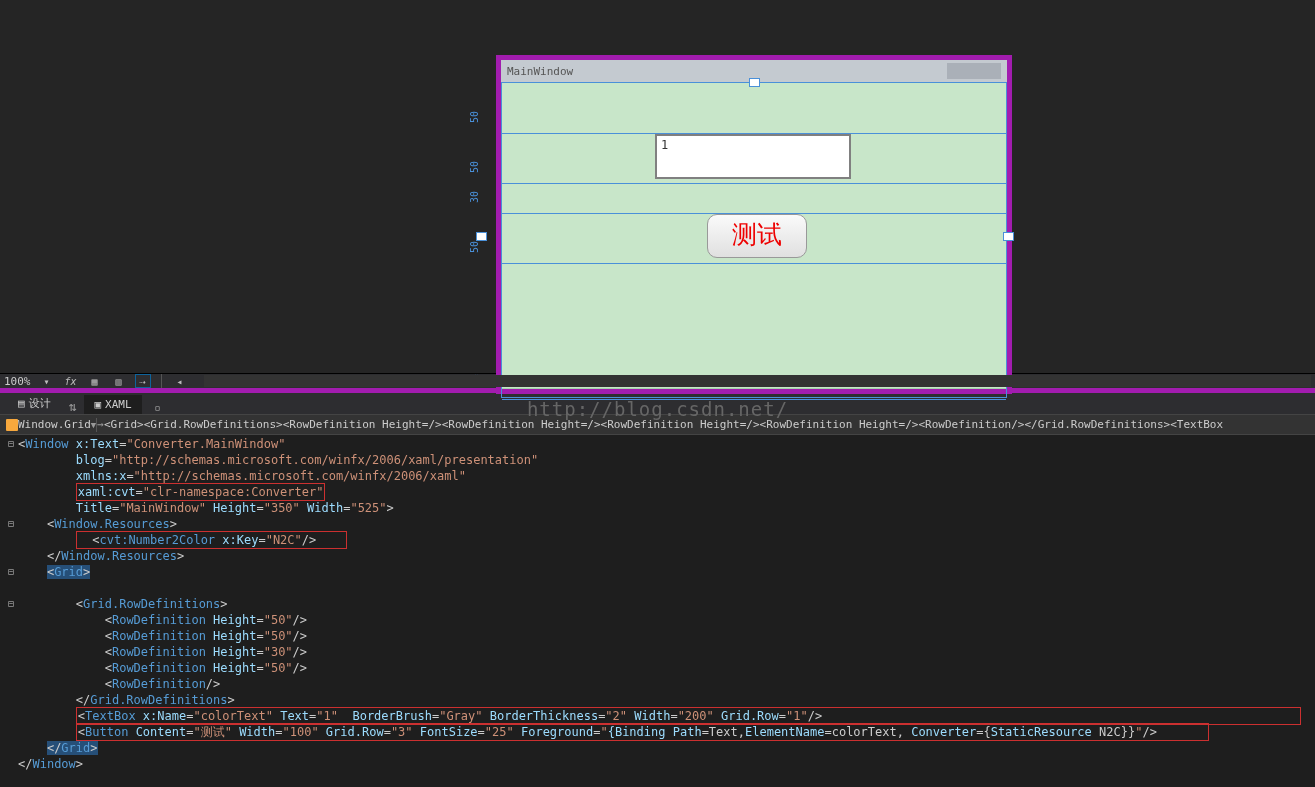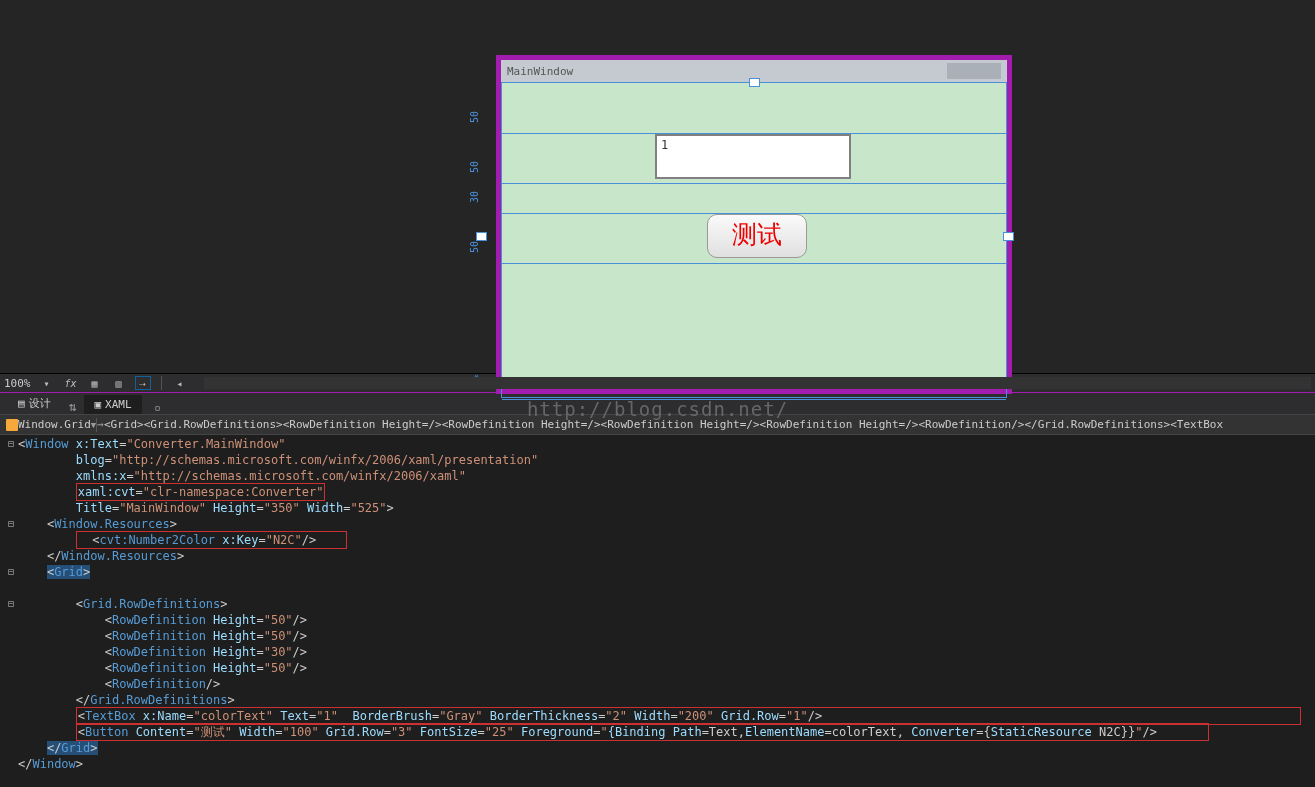--- a/index.html
+++ b/index.html
@@ -17,21 +17,21 @@
 .rlbl{position:absolute;left:-22px;top:-22px;font-size:10px;color:#4a90d9;transform:rotate(-90deg);transform-origin:bottom left}
 .rlbl.star{left:-18px;top:-25px}
 .tb{position:absolute;left:153px;top:51px;width:196px;height:45px;border:2px solid #808080;background:#fff;padding:2px 4px;font-size:12px;color:#333}
 .btn{position:absolute;left:205px;top:131px;width:100px;height:44px;background:linear-gradient(#fafafa,#e0e0e0);border:1px solid #999;border-radius:10px;font-size:25px;color:#e00;font-family:'Microsoft YaHei';text-align:center;line-height:40px}
 .handle{position:absolute;width:11px;height:9px;background:#fff;border:1px solid #4a90d9}
 .h-t{left:50%;margin-left:-5px;top:-5px}
 .h-l{left:-26px;top:50%;margin-top:-5px}
 .h-r{right:-8px;top:50%;margin-top:-5px}
 
 
-.midbar{height:20px;background:#2d2d30;display:flex;align-items:center;padding:0 4px;gap:8px;font-size:11px;border-top:1px solid #000;border-bottom:1px solid #a21caf}
+.midbar{height:20px;background:#2d2d30;display:flex;align-items:center;padding:0 4px;gap:8px;font-size:11px;border-top:1px solid #000;border-bottom:5px solid #a21caf}
 .zoom{color:#ccc}
 .tbico{width:16px;height:14px;display:flex;align-items:center;justify-content:center;color:#bbb;font-size:10px}
 .tbico.active{border:1px solid #0e639c}
 .midbar .sep{width:1px;height:14px;background:#555;margin:0 2px}
 .scroll{flex:1;height:12px;margin-left:8px;background:#333;position:relative}
 
 
 .tabs{height:22px;background:#2d2d30;display:flex;align-items:flex-end;gap:8px;padding:0 8px;border-bottom:1px solid #444}
 .tab{padding:3px 10px;font-size:11px;color:#ccc;display:flex;align-items:center;gap:4px}
 .tab.active{background:#1e1e1e}

